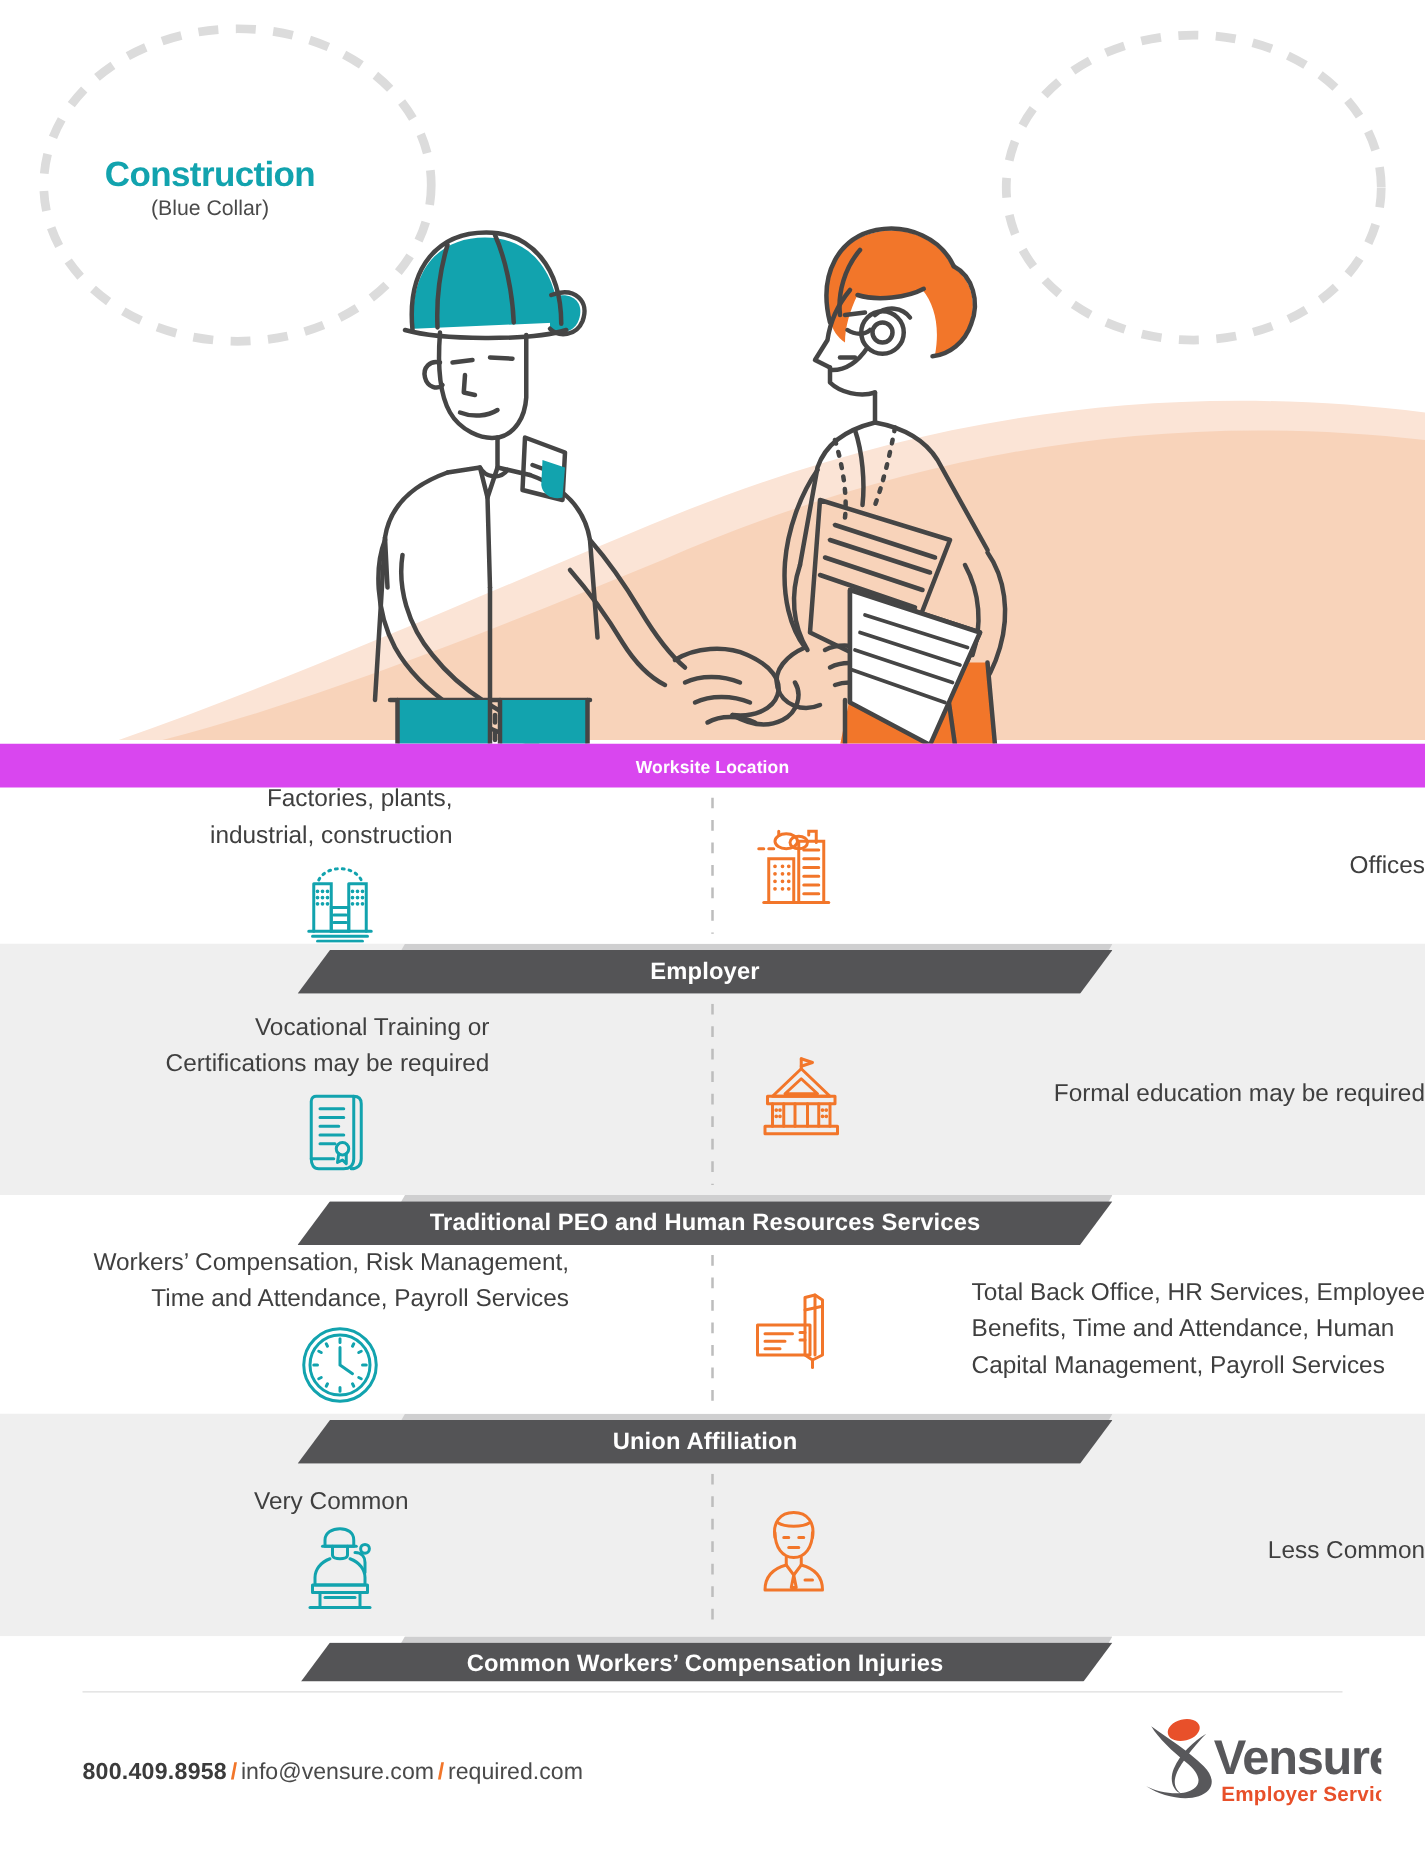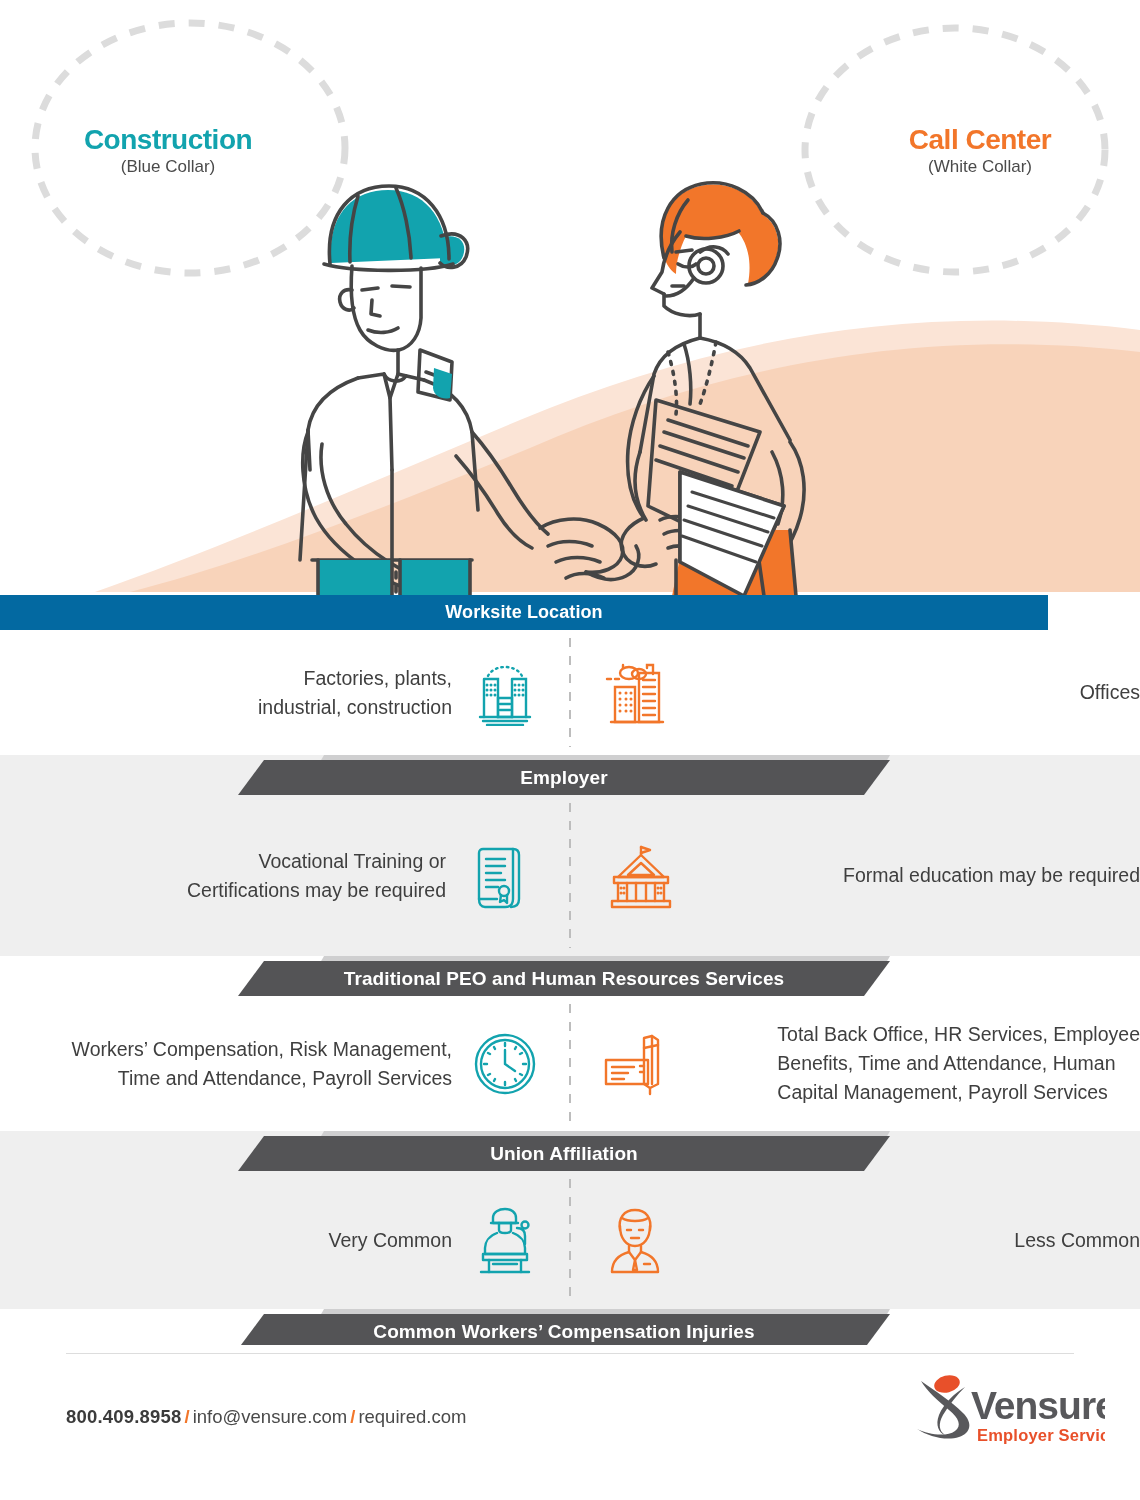--- a/index.html
+++ b/index.html
@@ -24,44 +24,44 @@
 
   
   .sections { position:absolute; left:0; top:595px; width:1140px; }
 
   .band { position:relative; width:1140px; }
   .band.shade { background:#efefef; }
   .band.plain { background:#ffffff; }
 
   
   .hdr-full {
-    width:1048px; height:35px; background:#0369a1;
+    width:1140px; height:35px; background:#d946ef;
     display:flex; align-items:center; justify-content:center;
-    color:#ffffff; font-size:18px; font-weight:bold; letter-spacing:0.1px;
+    color:#ffffff; font-size:14px; font-weight:bold; letter-spacing:0.1px;
   }
 
   
   .hdr-chev-wrap { position:relative; width:1140px; height:40px; }
   .hdr-chev-shadow {
     position:absolute; left:320px; top:0; width:570px; height:7px;
     background:#cfcfd0;
     clip-path: polygon(4px 0, 100% 0, calc(100% - 4px) 100%, 0 100%);
   }
   .hdr-chev {
     position:absolute; left:238px; top:5px; width:652px; height:35px;
     background:#545456;
     clip-path: polygon(26px 0, 100% 0, calc(100% - 26px) 100%, 0 100%);
     display:flex; align-items:center; justify-content:center;
     color:#ffffff; font-size:19px; font-weight:bold; letter-spacing:0.1px;
   }
 
   
   .row { position:relative; width:1140px; display:flex; align-items:center; }
   .row-left, .row-right { display:flex; align-items:center; }
-  .row-left  { width:570px; justify-content:flex-end; padding-right:26px; }
+  .row-left  { width:570px; justify-content:flex-end; padding-right:26px;flex-direction:column; }
   .row-right { width:570px; justify-content:space-between; padding-left:26px; }
   .cell-text { font-size:19.5px; line-height:1.48; color:#3f3f3f; }
   .row-left  .cell-text { text-align:right; padding-right:14px; }
   .row-right .cell-text { text-align:left; padding-left:14px; }
   .icon-box { width:78px; min-width:78px; height:78px; display:flex; align-items:center; justify-content:center; }
 
   .divider {
     position:absolute; left:569px; top:8px; width:2px; bottom:8px;
     background-image:linear-gradient(to bottom,#bdbdbd 0 9px, transparent 9px 18px);
     background-size:2px 18px;
@@ -219,24 +219,20 @@
         <path d="M682 536 L 756 562"></path>
       </g>
     </g>
   </svg>
 
   <div class="title-block title-left">
     <div class="title-main">Construction</div>
     <div class="title-sub">(Blue Collar)</div>
   </div>
 
-  <div class="title-block title-right">
-    <div class="title-main">Call Center</div>
-    <div class="title-sub">(White Collar)</div>
-  </div>
 </div>
 
 <div class="sections">
 
   <div class="band plain">
     <div class="hdr-full">Worksite Location</div>
     <div class="row" style="height:125px;">
       <div class="divider"></div>
       <div class="row-left">
         <div class="cell-text">Factories, plants,<br>industrial, construction</div>

